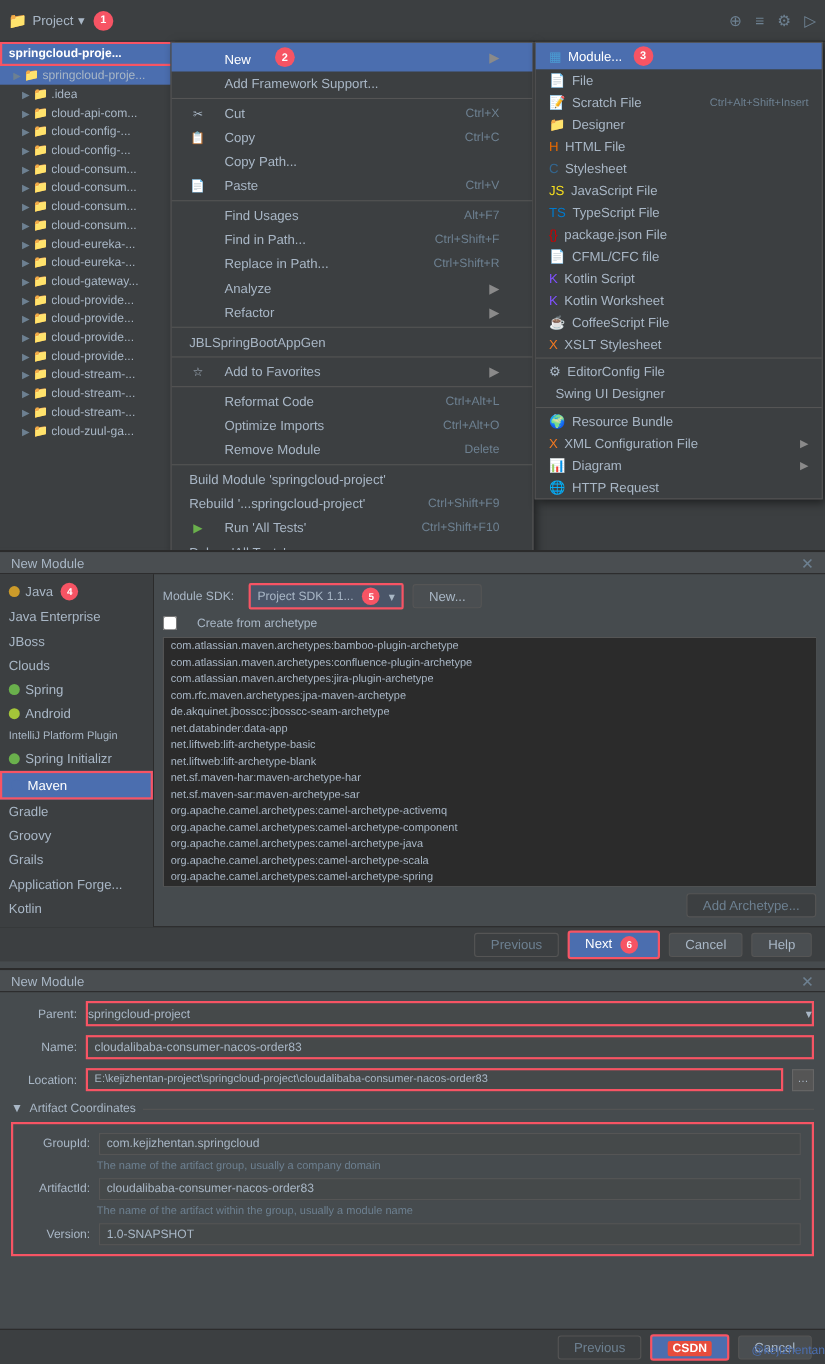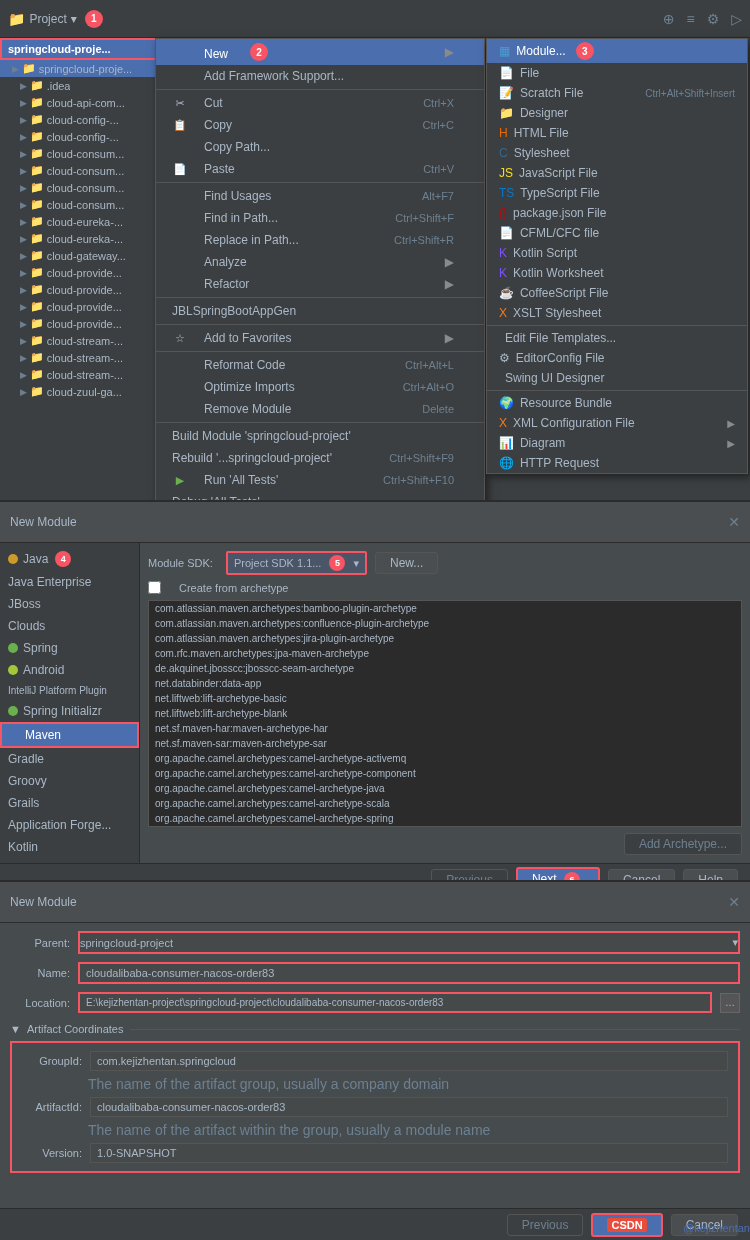--- a/index.html
+++ b/index.html
@@ -151,21 +151,21 @@
     
     .middle-section {
       width: 750px;
       height: 380px;
       background: #464b4e;
       position: relative;
       border-top: 2px solid #2b2b2b;
     }
     .dialog-title-bar {
       background: #4a4e51;
-      height: 41px;
+      height: 20px;
       display: flex;
       align-items: center;
       padding: 0 10px;
       font-size: 12px;
       color: #a9b7c6;
       border-bottom: 1px solid #2b2b2b;
       justify-content: space-between;
     }
     .dialog-close { color: #6d8091; cursor: pointer; font-size: 14px; }
     .dialog-body {
@@ -331,21 +331,21 @@
       flex: 1;
       height: 1px;
       background: #555;
     }
     .artifact-section {
       border: 2px solid #f75464;
       margin: 0 10px;
       padding: 4px 0;
     }
     .form-hint {
-      font-size: 14px;
+      font-size: 10px;
       color: #6d8091;
       padding: 1px 10px 1px 76px;
     }
     .browse-btn {
       width: 20px;
       height: 20px;
       background: #555;
       border: 1px solid #666;
       color: #a9b7c6;
       display: flex;
@@ -723,26 +723,20 @@
         <span>CoffeeScript File</span>
       </div>
     </div>
     <div class="sub-item">
       <div class="sub-item-label">
         <span class="file-icon" style="color:#f47920">X</span>
         <span>XSLT Stylesheet</span>
       </div>
     </div>
     <div class="sub-separator"></div>
-    <div class="sub-item">
-      <div class="sub-item-label">
-        <span class="file-icon"></span>
-        <span>Edit File Templates...</span>
-      </div>
-    </div>
     <div class="sub-item">
       <div class="sub-item-label">
         <span class="file-icon">⚙</span>
         <span>EditorConfig File</span>
       </div>
     </div>
     <div class="sub-item">
       <div class="sub-item-label">
         <span class="file-icon"></span>
         <span>Swing UI Designer</span>

